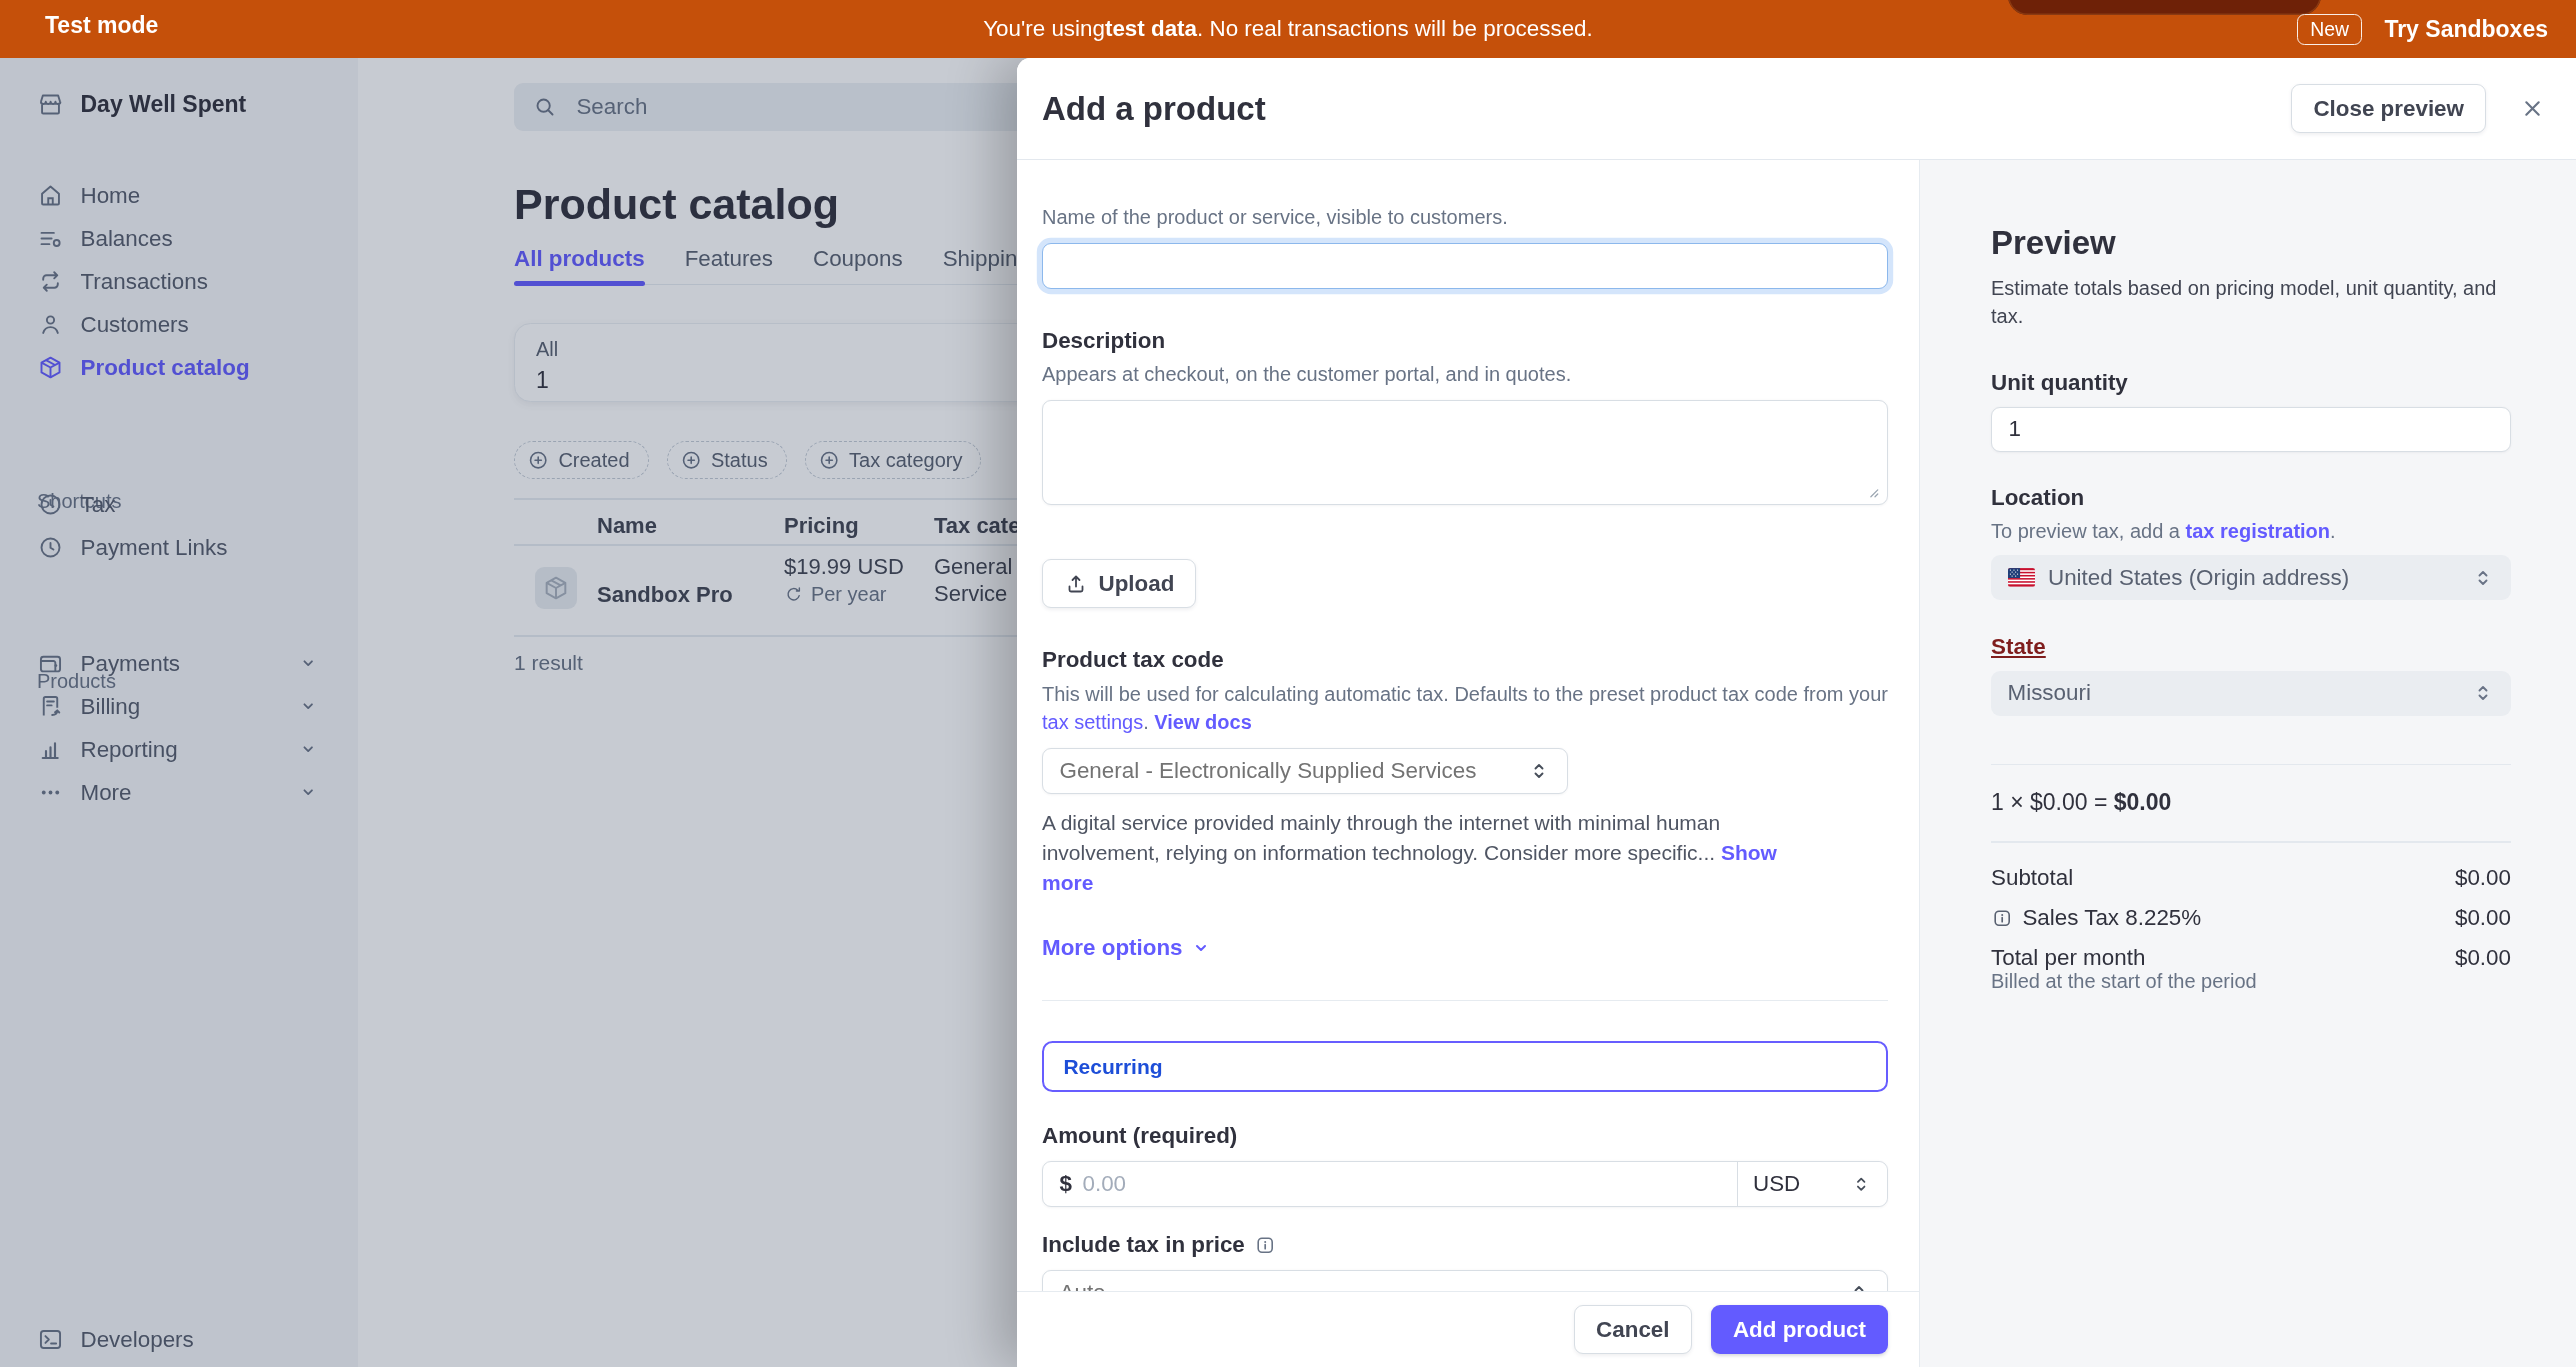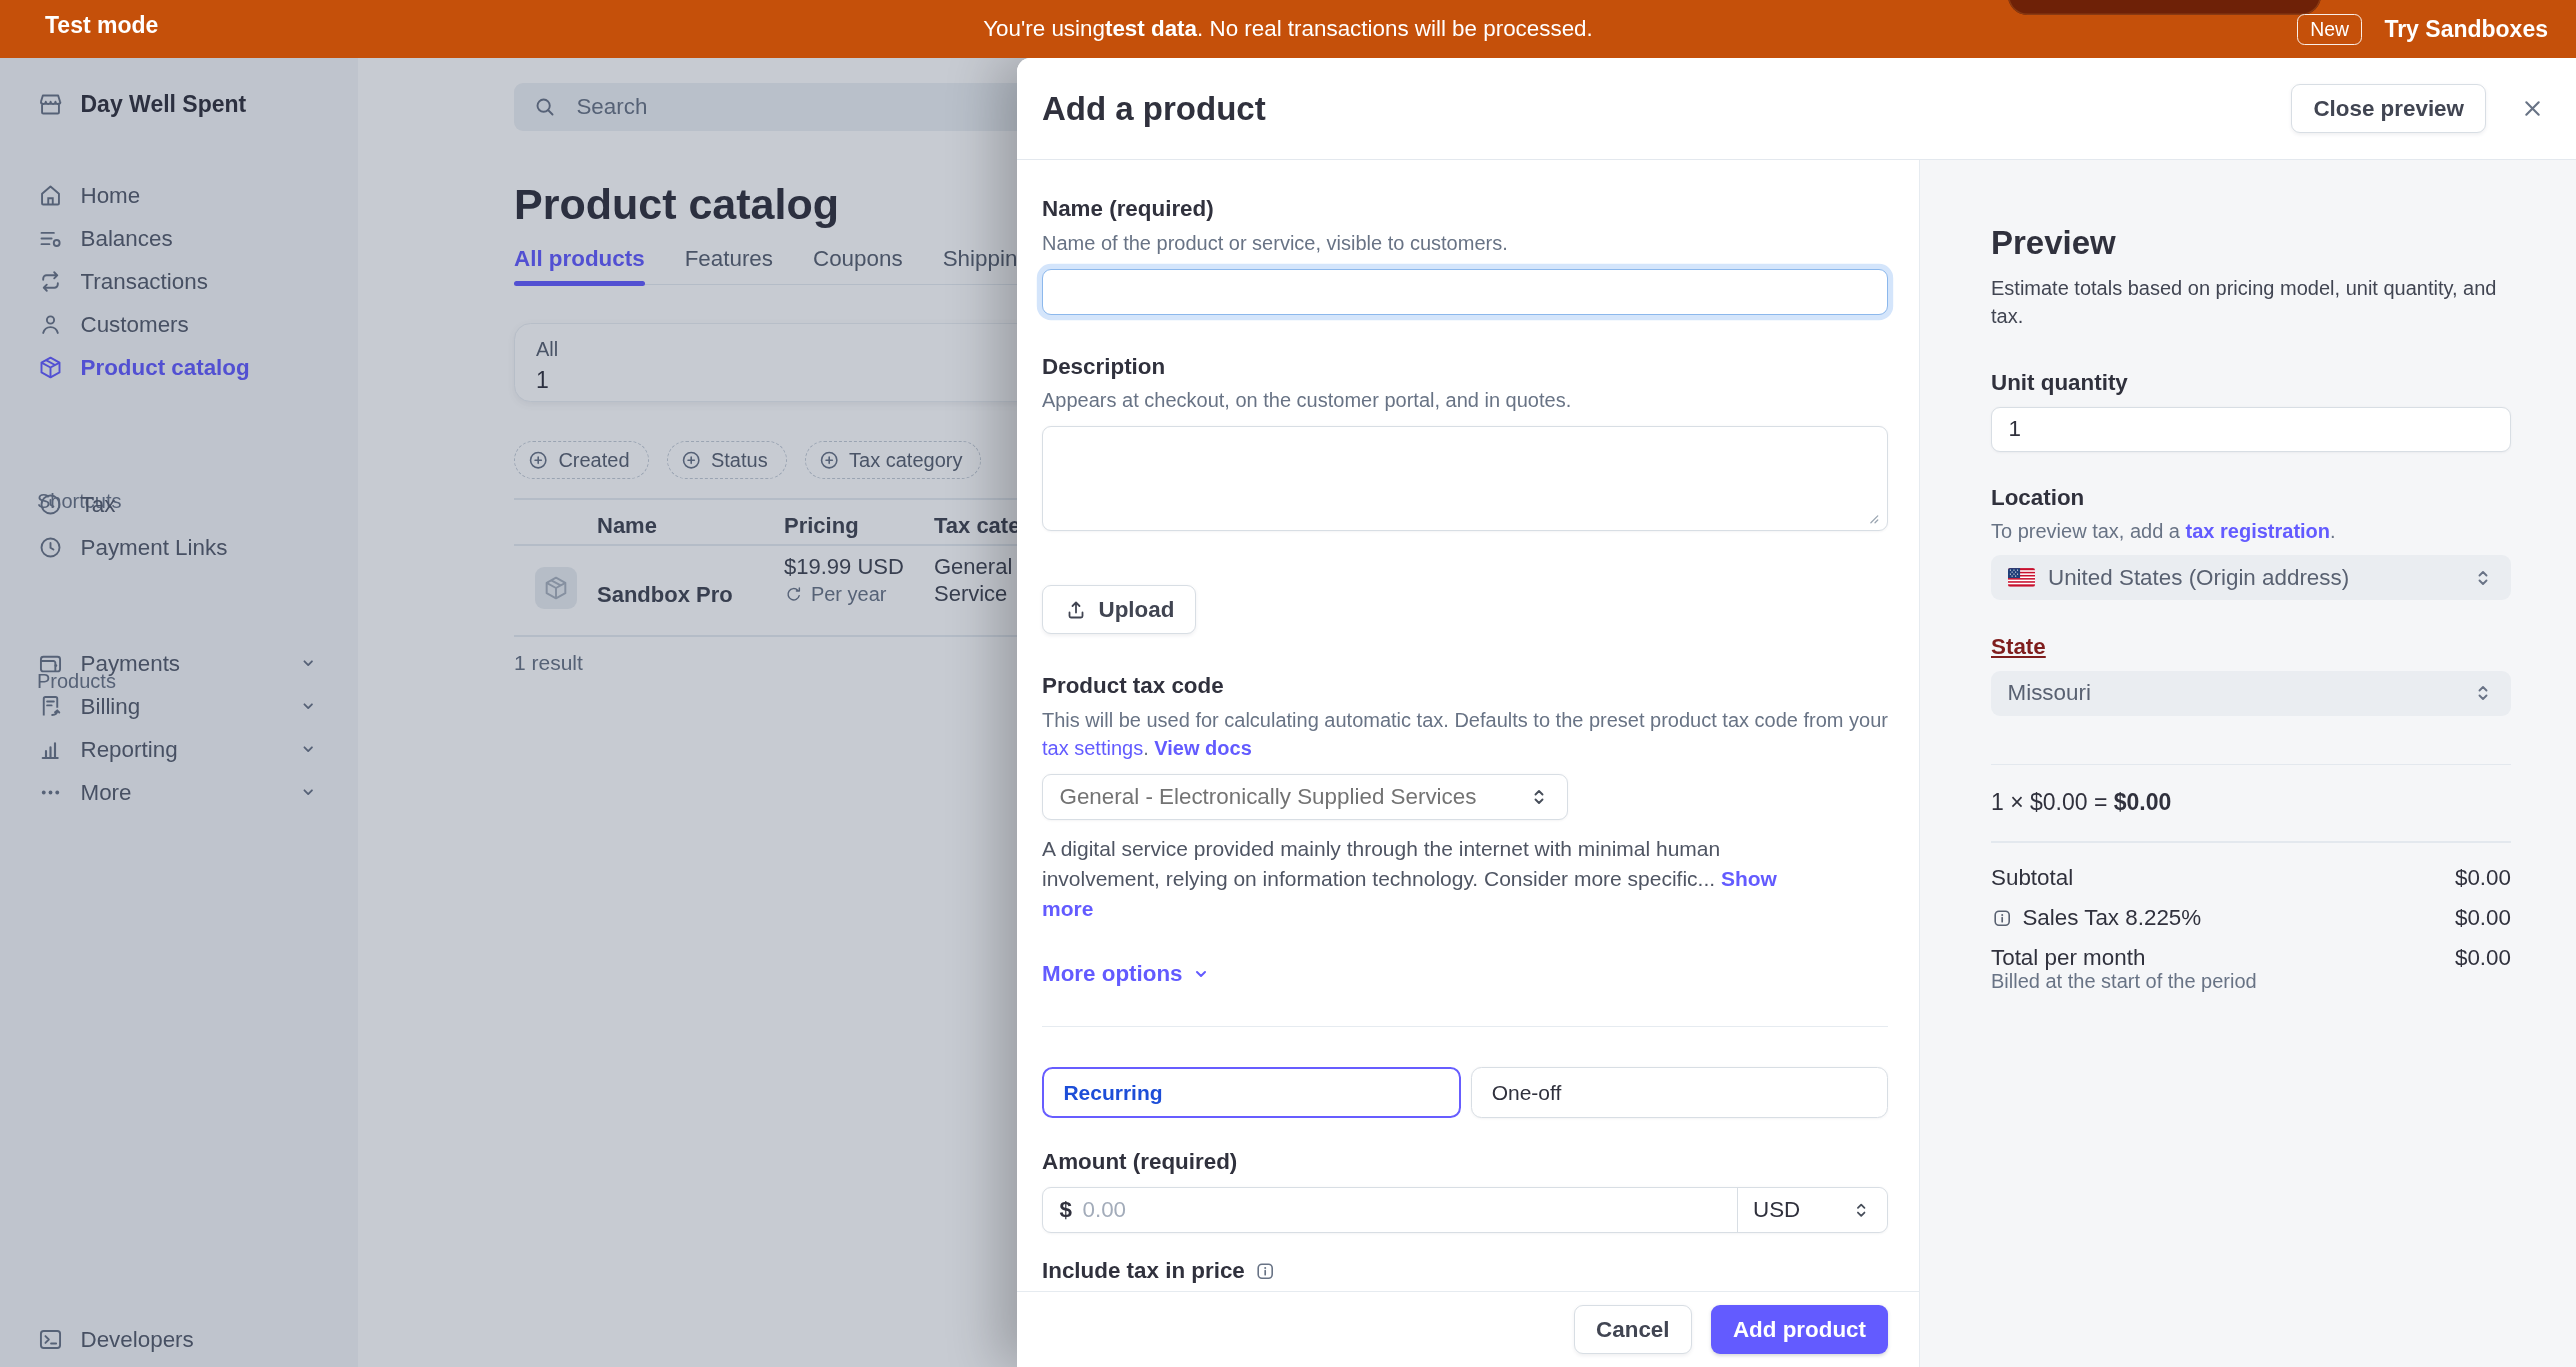--- a/index.html
+++ b/index.html
@@ -357,21 +357,20 @@
             <path d="M6.5 6.5l11 11M17.5 6.5l-11 11" stroke="currentColor" stroke-width="1.9" stroke-linecap="round"></path>
           </svg>
       </div>
     </div>
 
     <div class="m-body">
 
       <div class="form-col">
 
         <div>
-          <div class="lbl">Name (required)</div>
           <div class="hlp">Name of the product or service, visible to customers.</div>
           <input class="inp focused" style="margin-top: 12px;" value="">
         </div>
 
         <div class="sec">
           <div class="lbl">Description</div>
           <div class="hlp">Appears at checkout, on the customer portal, and in quotes.</div>
           <div class="ta-wrap">
             <textarea class="ta" style=""></textarea>
             <svg class="ta-grip" width="16.5" height="16.5" viewBox="0 0 24 24">
@@ -405,21 +404,20 @@
           <span>More options</span>
           <svg width="24" height="24" style="color:#635BFF" viewBox="0 0 32 32">
               <use href="#i-chev"></use>
             </svg>
         </div>
 
         <div class="fdiv"></div>
 
         <div class="toggle-row">
           <div class="tg on">Recurring</div>
-          <div class="tg off">One-off</div>
         </div>
 
         <div style="margin-top:31px">
           <div class="lbl">Amount (required)</div>
           <div class="amount-group">
             <div class="amount-main">
               <span class="cur-sym">$</span>
               <input placeholder="0.00" style="">
             </div>
             <div class="cur-sel">

